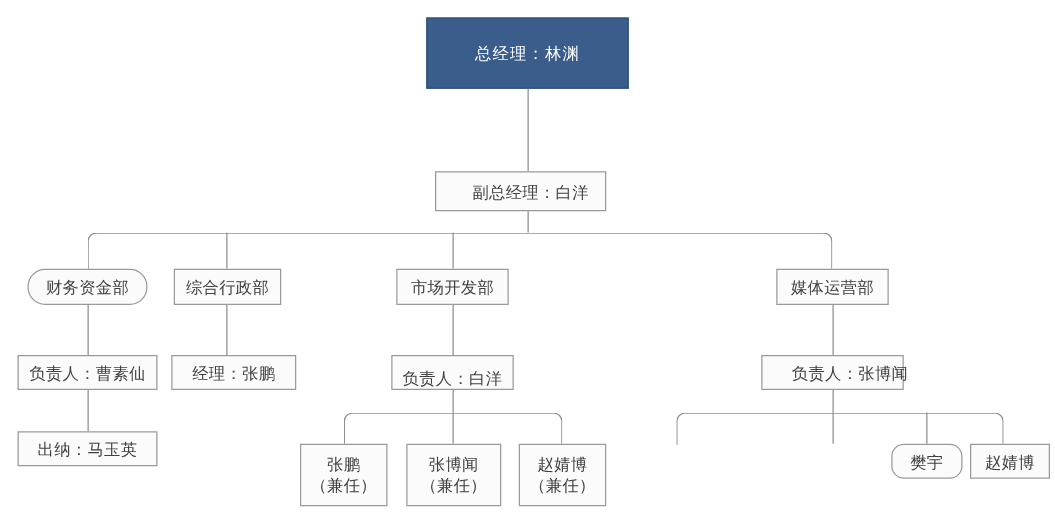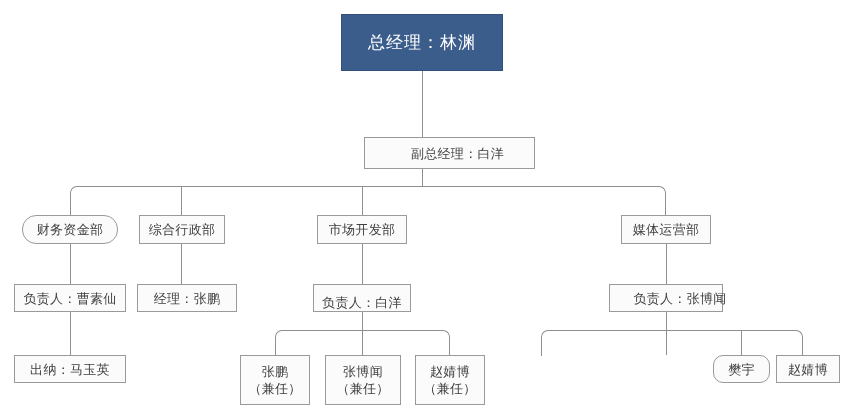--- a/index.html
+++ b/index.html
@@ -28,21 +28,21 @@
     color: #404040;
     font-size: 13px;
     line-height: 17px;
     letter-spacing: 0.3px;
     white-space: nowrap;
   }
   .node.root {
     background: #3b5d8c;
     border: 1px solid #31507a;
     color: #ffffff;
-    font-size: 17px;
+    font-size: 13px;
     line-height: 26px;
     letter-spacing: 1px;
   }
   .node .line2 {
     display: block;
   }
   .conn {
     position: absolute;
     background: #8f8f8f;
   }
@@ -62,21 +62,21 @@
 <body>
 
 <div id="chart-root">
 
   <div class="node root" style="left:341px; top:14px; width:162px; height:57px;">
     <span>总经理：林渊</span>
   </div>
 
   <div class="conn v" style="left:422px; top:71px; height:66px;"></div>
 
-  <div class="node" style="left:364px; top:137px; width:171px; height:32px;padding-left:16px;">
+  <div class="node" style="left:348px; top:137px; width:137px; height:32px;padding-left:16px;">
     <span>副总经理：白洋</span>
   </div>
 
   <div class="conn v" style="left:422px; top:169px; height:17px;"></div>
 
   <div class="bus" style="left:70px; top:186px; width:596px; height:30px;"></div>
   <div class="conn v" style="left:181px; top:186px; height:29px;"></div>
   <div class="conn v" style="left:362px; top:186px; height:29px;"></div>
 
   <div class="node" style="left:22px; top:215px; width:96px; height:29px;border-radius:14px;">
@@ -104,21 +104,21 @@
     <span>经理：张鹏</span>
   </div>
   <div class="node" style="left:313px; top:284px; width:98px; height:28px;justify-content:flex-end;">
     <span>负责人：白洋</span>
   </div>
   <div class="node" style="left:609px; top:284px; width:114px; height:28px;padding-left:28px;">
     <span>负责人：张博闻</span>
   </div>
 
   <div class="conn v" style="left:70px; top:312px; height:43px;"></div>
-  <div class="node" style="left:14px; top:355px; width:112px; height:28px;">
+  <div class="node" style="left:14px; top:345px; width:112px; height:28px;">
     <span>出纳：马玉英</span>
   </div>
 
   <div class="conn v" style="left:362px; top:312px; height:18px;"></div>
   <div class="bus" style="left:275px; top:330px; width:175px; height:26px;"></div>
   <div class="conn v" style="left:362px; top:330px; height:25px;"></div>
 
   <div class="node" style="left:240px; top:355px; width:70px; height:50px;">
     <span>张鹏</span>
     <span class="line2">（兼任）</span>

